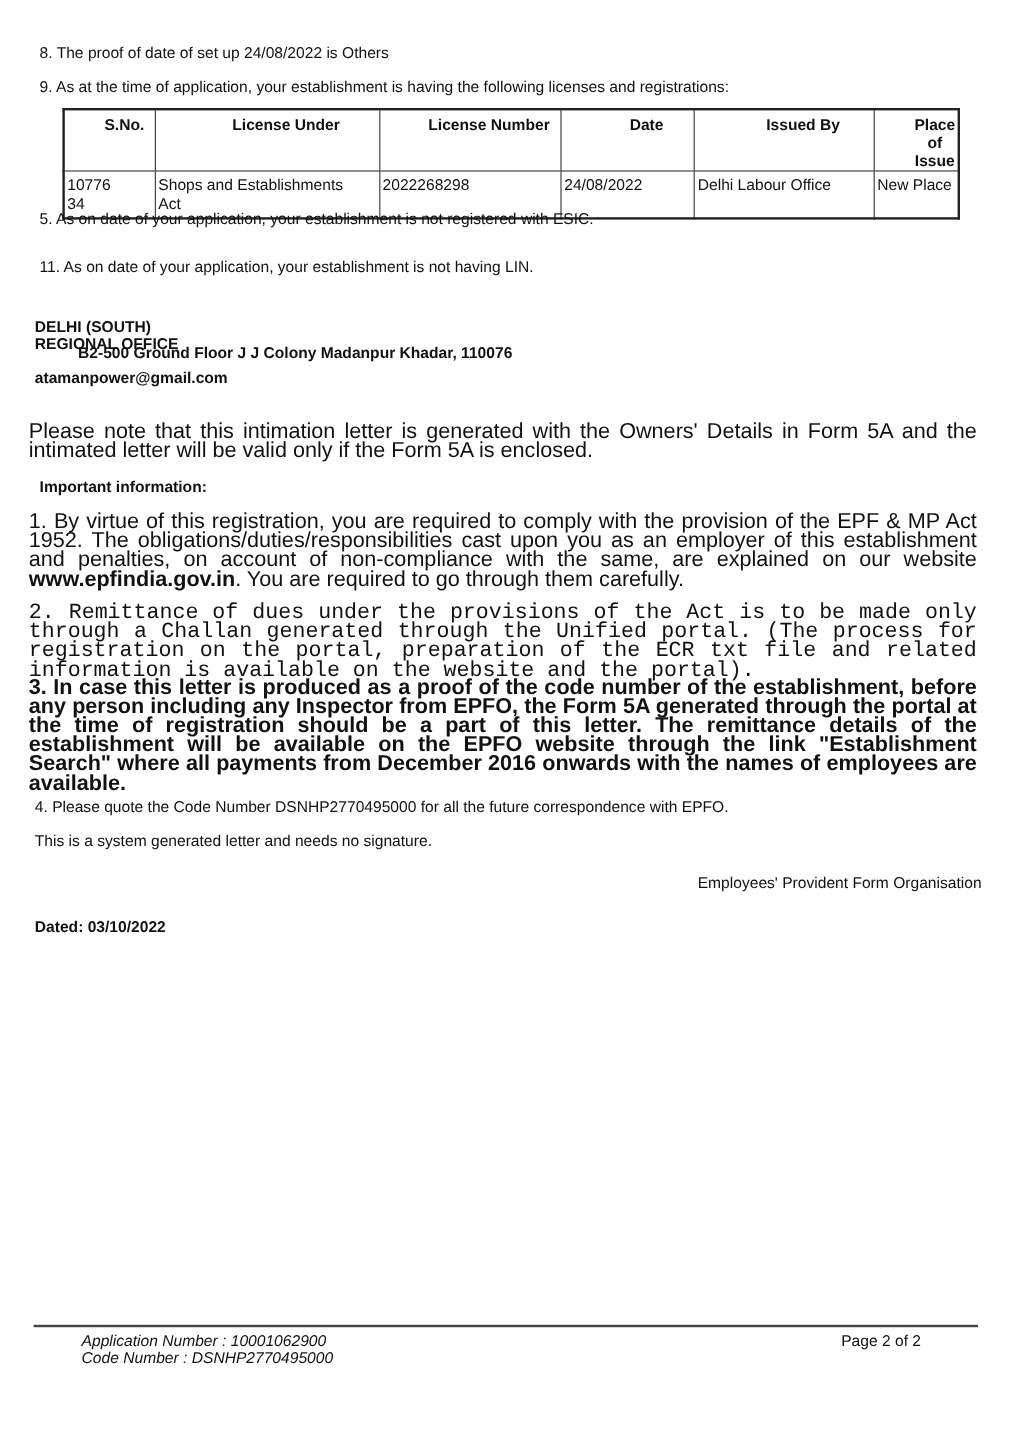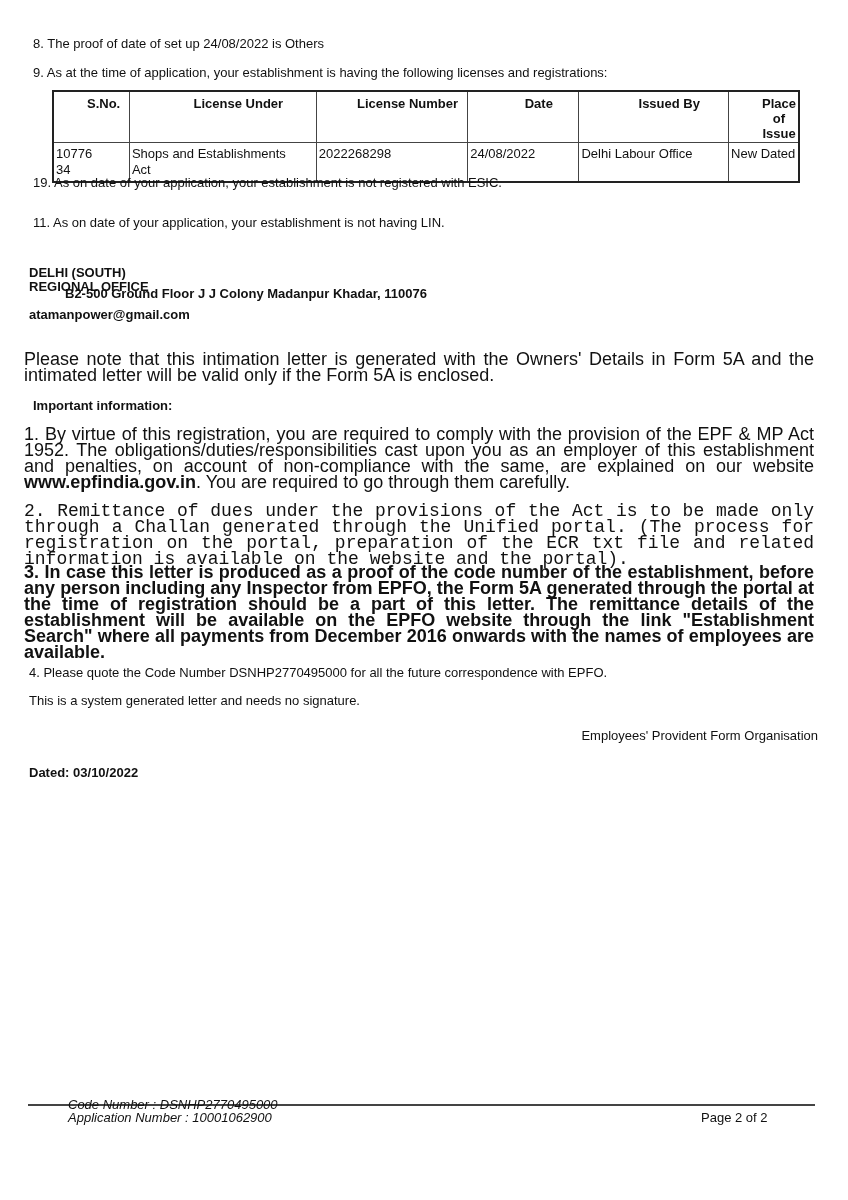--- a/index.html
+++ b/index.html
@@ -49,26 +49,26 @@
           <div>10776</div>
           <div>34</div>
         </td>
         <td>
           <div>Shops and Establishments</div>
           <div>Act</div>
         </td>
         <td>2022268298</td>
         <td>24/08/2022</td>
         <td>Delhi Labour Office</td>
-        <td>New Dated</td>
+        <td>New Place</td>
       </tr>
     </tbody>
   </table>
 
-  <div class="abs" style="left:33px; top:175px;">19. As on date of your application, your establishment is  not registered with ESIC.</div>
+  <div class="abs" style="left:33px; top:175px;">5. As on date of your application, your establishment is  not registered with ESIC.</div>
   <div class="abs" style="left:33px; top:215px;">11. As on date of your application, your establishment is  not having LIN.</div>
 
   <div>
     <div class="abs bold" style="left:29px; top:243px;margin-top:36px;">REGIONAL OFFICE</div>
     <div class="abs bold" style="left:29px; top:265px;">DELHI (SOUTH)</div>
     <div class="abs bold" style="left:45px; top:286px;padding-left:20px;">B2-500 Ground Floor J J Colony Madanpur Khadar, 110076</div>
     <div class="abs bold" style="left:29px; top:307px;">atamanpower@gmail.com</div>
   </div>
 
   <div class="para" style="top:351px;">Please note that this intimation letter is generated with the Owners' Details in Form 5A and the intimated letter will be valid only if the Form 5A is enclosed.</div>
@@ -85,15 +85,15 @@
 
   <div class="abs" style="left:29px; top:693px;">This is a system generated letter and needs no signature.</div>
 
   <div class="abs" style="right:30px; top:728px;">Employees' Provident Form Organisation</div>
 
   <div class="abs bold" style="left:29px; top:765px;">Dated: 03/10/2022</div>
 
   <div class="footer-line"></div>
   <div class="abs ital" style="left:35px; top:1110px;">Application Number : 10001062900</div>
   <div class="abs" style="left:701px; top:1110px;">Page 2 of 2</div>
-  <div class="abs ital" style="left:35px; top:1097px;">Code Number : DSNHP2770495000</div>
+  <div class="abs ital" style="left:35px; top:1124px;">Code Number : DSNHP2770495000</div>
 
 </div>
 
 </body></html>

